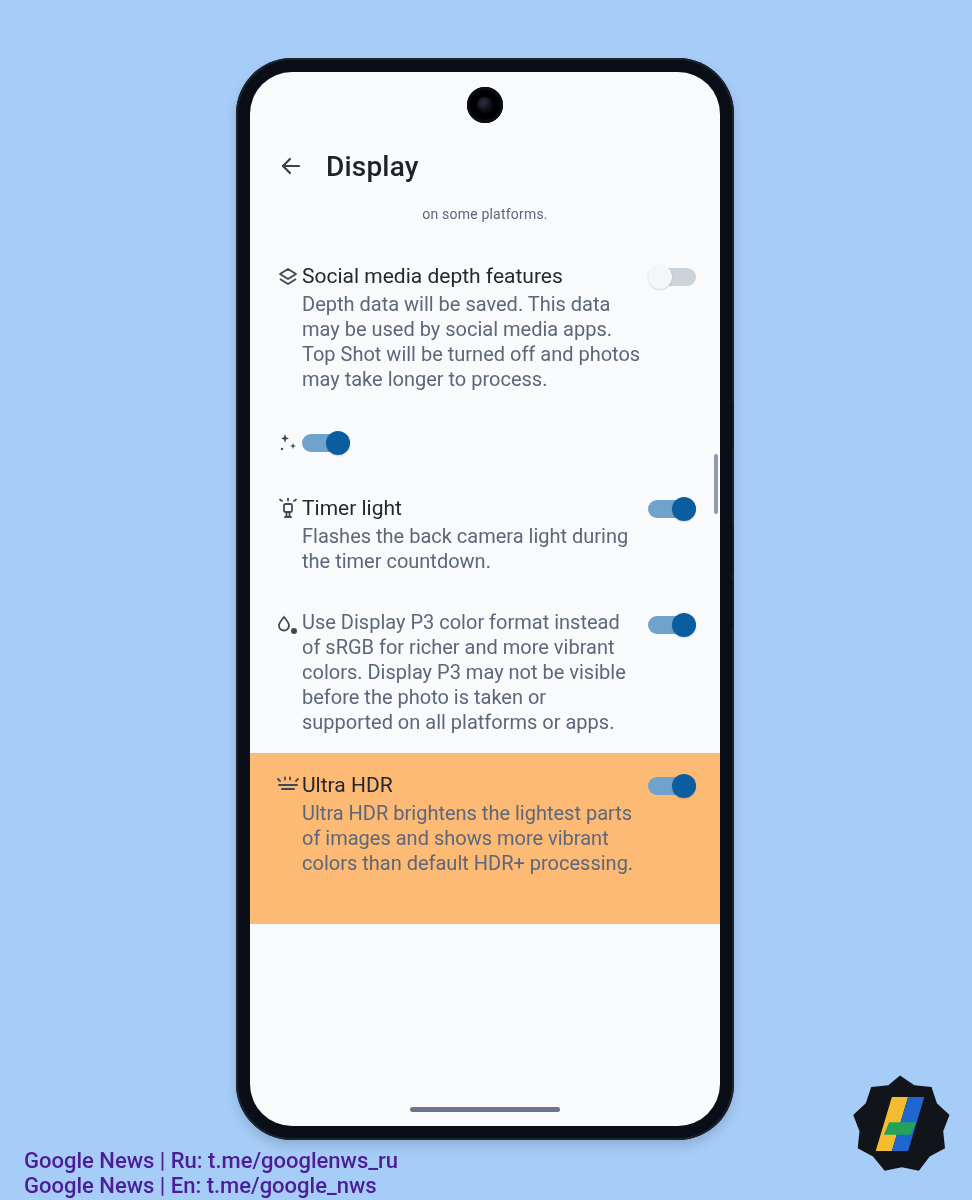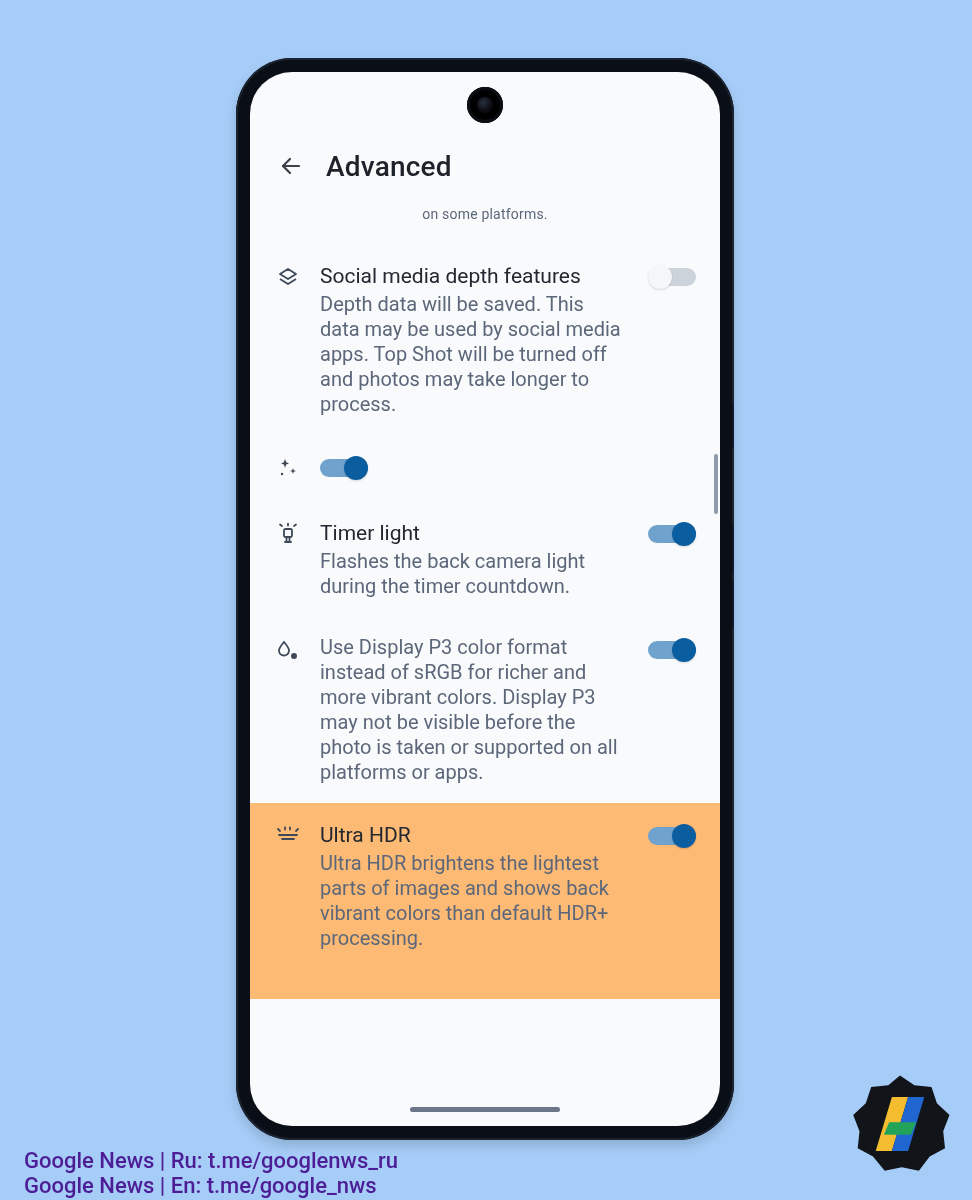--- a/index.html
+++ b/index.html
@@ -108,21 +108,21 @@
     width: 4px;
     height: 60px;
     background: #8f9baa;
     border-radius: 2px;
   }
 
   .row {
     display: flex;
     align-items: flex-start;
     padding: 18px 24px 18px 24px;
-    gap: 18px;
+    gap: 0;
     box-sizing: border-box;
   }
   .row .icon {
     width: 28px;
     min-width: 28px;
     height: 28px;
     color: #3e4857;
     display: flex;
     align-items: center;
     justify-content: center;
@@ -215,21 +215,21 @@
     <div class="phone-inner">
       <div class="notch"></div>
 
       <div class="appbar">
         <span class="back-icon">
           <svg viewBox="0 0 24 24" width="24" height="24" fill="none" stroke="currentColor" stroke-width="2.2" stroke-linecap="round" stroke-linejoin="round">
             <line x1="20" y1="12" x2="4" y2="12"></line>
             <polyline points="11 5 4 12 11 19"></polyline>
           </svg>
         </span>
-        <span class="appbar-title">Advanced</span>
+        <span class="appbar-title">Display</span>
       </div>
 
       <div class="list">
         <div class="cutoff">on some platforms.</div>
 
         <div class="row">
           <span class="icon">
             <svg viewBox="0 0 24 24" width="24" height="24" fill="none" stroke="currentColor" stroke-width="1.8" stroke-linejoin="round">
               <polygon points="12 3 20 8 12 13 4 8"></polygon>
               <polyline points="4 13 12 18 20 13"></polyline>
@@ -303,21 +303,21 @@
               <line x1="4" y1="6" x2="2" y2="4"></line>
               <line x1="9" y1="4.5" x2="9" y2="2.5"></line>
               <line x1="14" y1="4.5" x2="14" y2="2.5"></line>
               <line x1="20" y1="6" x2="22" y2="4"></line>
               <line x1="3" y1="10" x2="21" y2="10"></line>
               <line x1="6" y1="14" x2="18" y2="14"></line>
             </svg>
           </span>
           <span class="texts">
             <div class="title">Ultra HDR</div>
-            <div class="sub">Ultra HDR brightens the lightest parts of images and shows back vibrant colors than default HDR+ processing.</div>
+            <div class="sub">Ultra HDR brightens the lightest parts of images and shows more vibrant colors than default HDR+ processing.</div>
           </span>
           <span class="switch on">
             <span class="track"></span>
               <span class="thumb"></span>
           </span>
         </div>
 
         <div class="scroll-ind"></div>
       </div>
 

